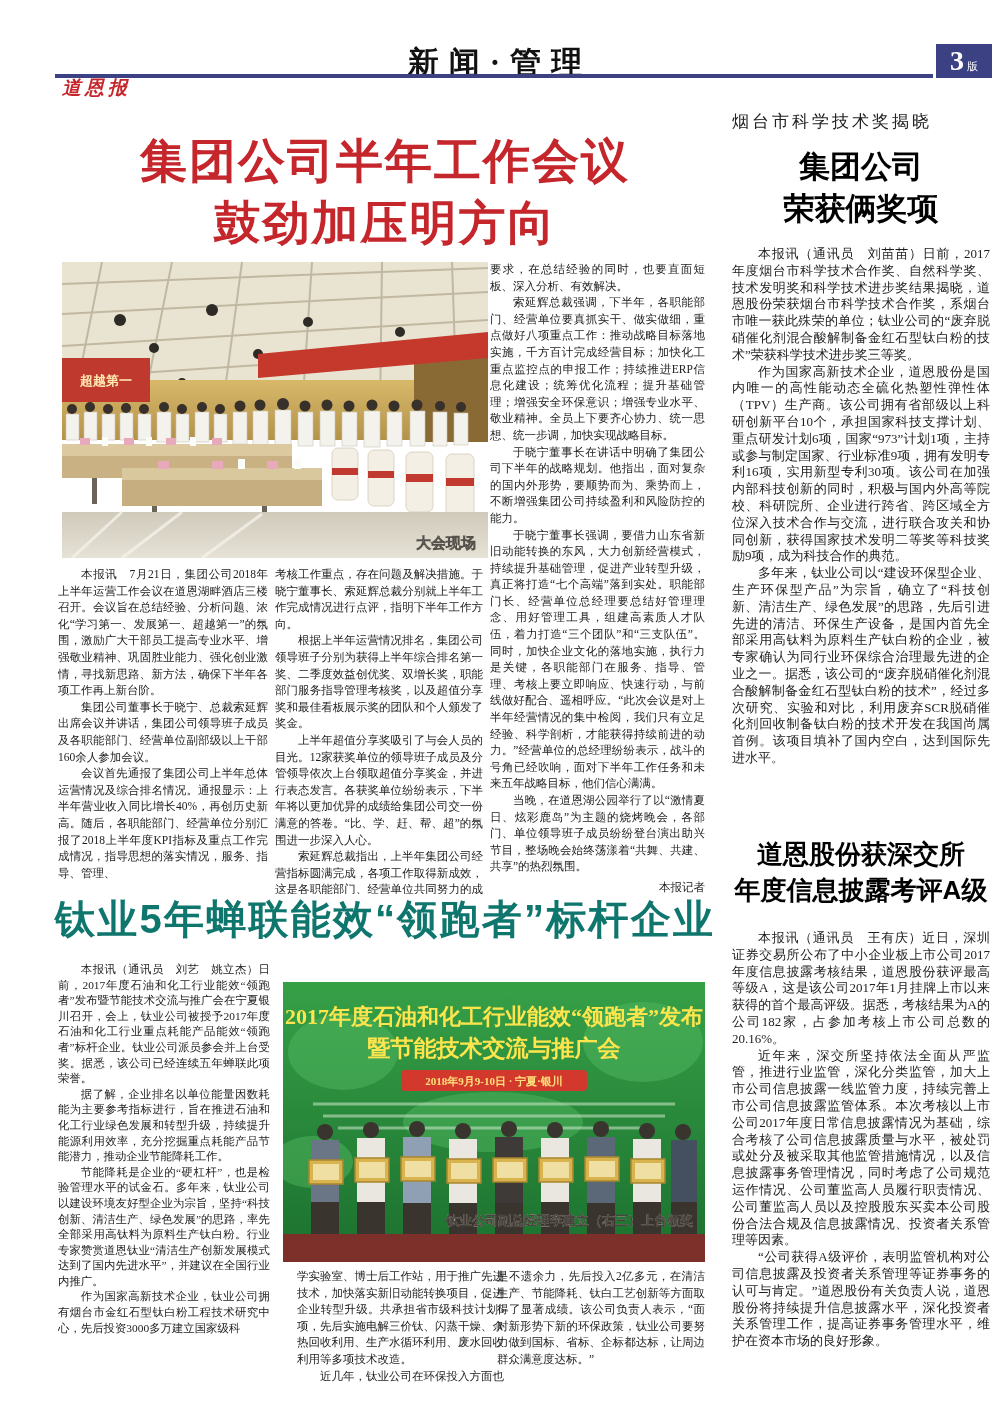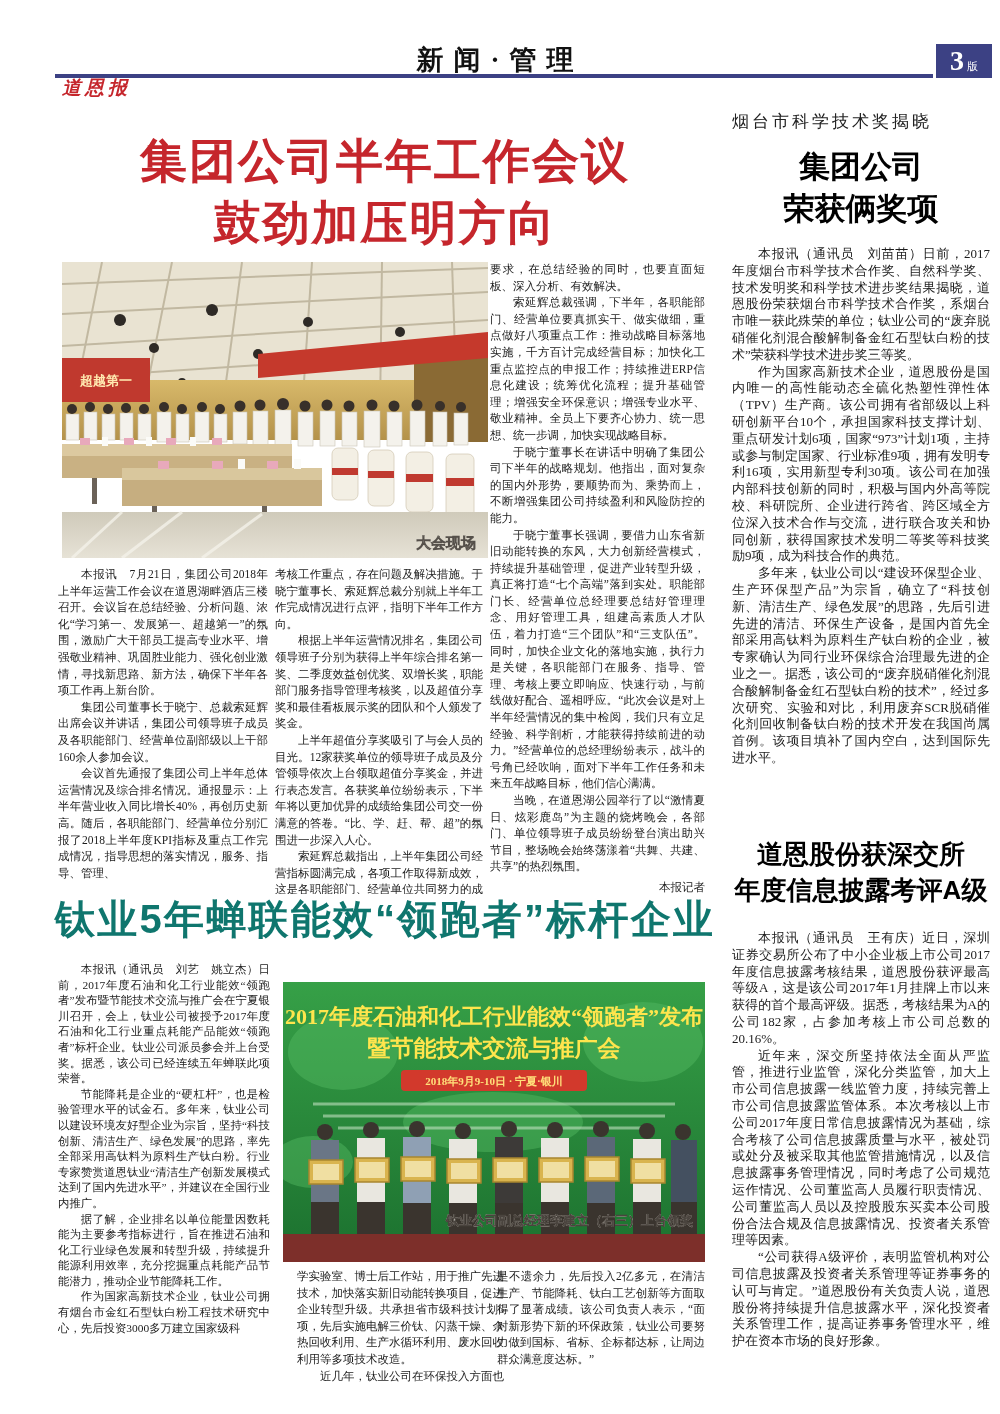--- a/index.html
+++ b/index.html
@@ -2,21 +2,21 @@
 <html><head>
 <meta charset="utf-8">
 <style>
   html,body{margin:0;padding:0;background:#ffffff;}
   .page{position:relative;width:1000px;height:1414px;background:#fff;overflow:hidden;
         font-family:"Liberation Serif", serif;color:#1c1c1c;}
   
   .logo{position:absolute;left:62px;top:38px;font-family:"Liberation Serif",serif;
         font-size:19px;font-weight:bold;color:#c5262c;font-style:italic;letter-spacing:4px;margin-top:37px;}
   .section-title{position:absolute;left:0;right:0;top:42px;text-align:center;
-        font-size:27px;font-weight:bold;letter-spacing:10px;color:#111;}
+        font-size:31px;font-weight:bold;letter-spacing:10px;color:#111;}
   .head-rule{position:absolute;left:55px;top:74px;width:878px;height:4px;background:#3c4184;}
   .page-box{position:absolute;left:936px;top:44px;width:56px;height:34px;background:#3c4184;
         color:#fff;display:flex;align-items:center;justify-content:center;gap:3px;}
   .page-box .num{font-size:28px;font-weight:bold;font-family:"Liberation Serif",serif;line-height:1;}
   .page-box .ban{font-size:11px;margin-top:10px;}
   
   .a1-head{position:absolute;left:55px;top:86px;width:660px;text-align:center;
         color:#c5262c;font-family:"Liberation Sans",sans-serif;font-weight:bold;
         font-size:47px;line-height:62px;letter-spacing:2px;margin-top:44px;}
   .a2-head{position:absolute;left:55px;top:896px;width:658px;
@@ -216,22 +216,22 @@
     <p>于晓宁董事长在讲话中明确了集团公司下半年的战略规划。他指出，面对复杂的国内外形势，要顺势而为、乘势而上，不断增强集团公司持续盈利和风险防控的能力。</p>
     <p>于晓宁董事长强调，要借力山东省新旧动能转换的东风，大力创新经营模式，持续提升基础管理，促进产业转型升级，真正将打造“七个高端”落到实处。职能部门长、经营单位总经理要总结好管理理念、用好管理工具，组建高素质人才队伍，着力打造“三个团队”和“三支队伍”。同时，加快企业文化的落地实施，执行力是关键，各职能部门在服务、指导、管理、考核上要立即响应、快速行动，与前线做好配合、遥相呼应。“此次会议是对上半年经营情况的集中检阅，我们只有立足经验、科学剖析，才能获得持续前进的动力。”经营单位的总经理纷纷表示，战斗的号角已经吹响，面对下半年工作任务和未来五年战略目标，他们信心满满。</p>
     <p>当晚，在道恩湖公园举行了以“激情夏日、炫彩鹿岛”为主题的烧烤晚会，各部门、单位领导班子成员纷纷登台演出助兴节目，整场晚会始终荡漾着“共舞、共建、共享”的热烈氛围。</p>
     <p class="byline">本报记者</p>
   </div>
 
   <div class="a2-head">钛业5年蝉联能效“领跑者”标杆企业</div>
 
   <div class="col bt2" style="left:58px;top:962px;width:212px;height:452px;">
     <p>本报讯（通讯员　刘艺　姚立杰）日前，2017年度石油和化工行业能效“领跑者”发布暨节能技术交流与推广会在宁夏银川召开，会上，钛业公司被授予2017年度石油和化工行业重点耗能产品能效“领跑者”标杆企业。钛业公司派员参会并上台受奖。据悉，该公司已经连续五年蝉联此项荣誉。</p>
+    <p>据了解，企业排名以单位能量因数耗能为主要参考指标进行，旨在推进石油和化工行业绿色发展和转型升级，持续提升能源利用效率，充分挖掘重点耗能产品节能潜力，推动企业节能降耗工作。</p>
     <p>节能降耗是企业的“硬杠杆”，也是检验管理水平的试金石。多年来，钛业公司以建设环境友好型企业为宗旨，坚持“科技创新、清洁生产、绿色发展”的思路，率先全部采用高钛料为原料生产钛白粉。行业专家赞赏道恩钛业“清洁生产创新发展模式达到了国内先进水平”，并建议在全国行业内推广。</p>
-    <p>据了解，企业排名以单位能量因数耗能为主要参考指标进行，旨在推进石油和化工行业绿色发展和转型升级，持续提升能源利用效率，充分挖掘重点耗能产品节能潜力，推动企业节能降耗工作。</p>
     <p>作为国家高新技术企业，钛业公司拥有烟台市金红石型钛白粉工程技术研究中心，先后投资3000多万建立国家级科</p>
   </div>
 
   <div class="photo" style="left:283px;top:982px;width:422px;height:280px;">
     <svg viewBox="0 0 422 280" preserveAspectRatio="none">
       <defs>
         <linearGradient id="greeng" x1="0" y1="0" x2="0" y2="1">
           <stop offset="0" stop-color="#36a047"></stop>
             <stop offset="1" stop-color="#1e7531"></stop>
         </linearGradient>

